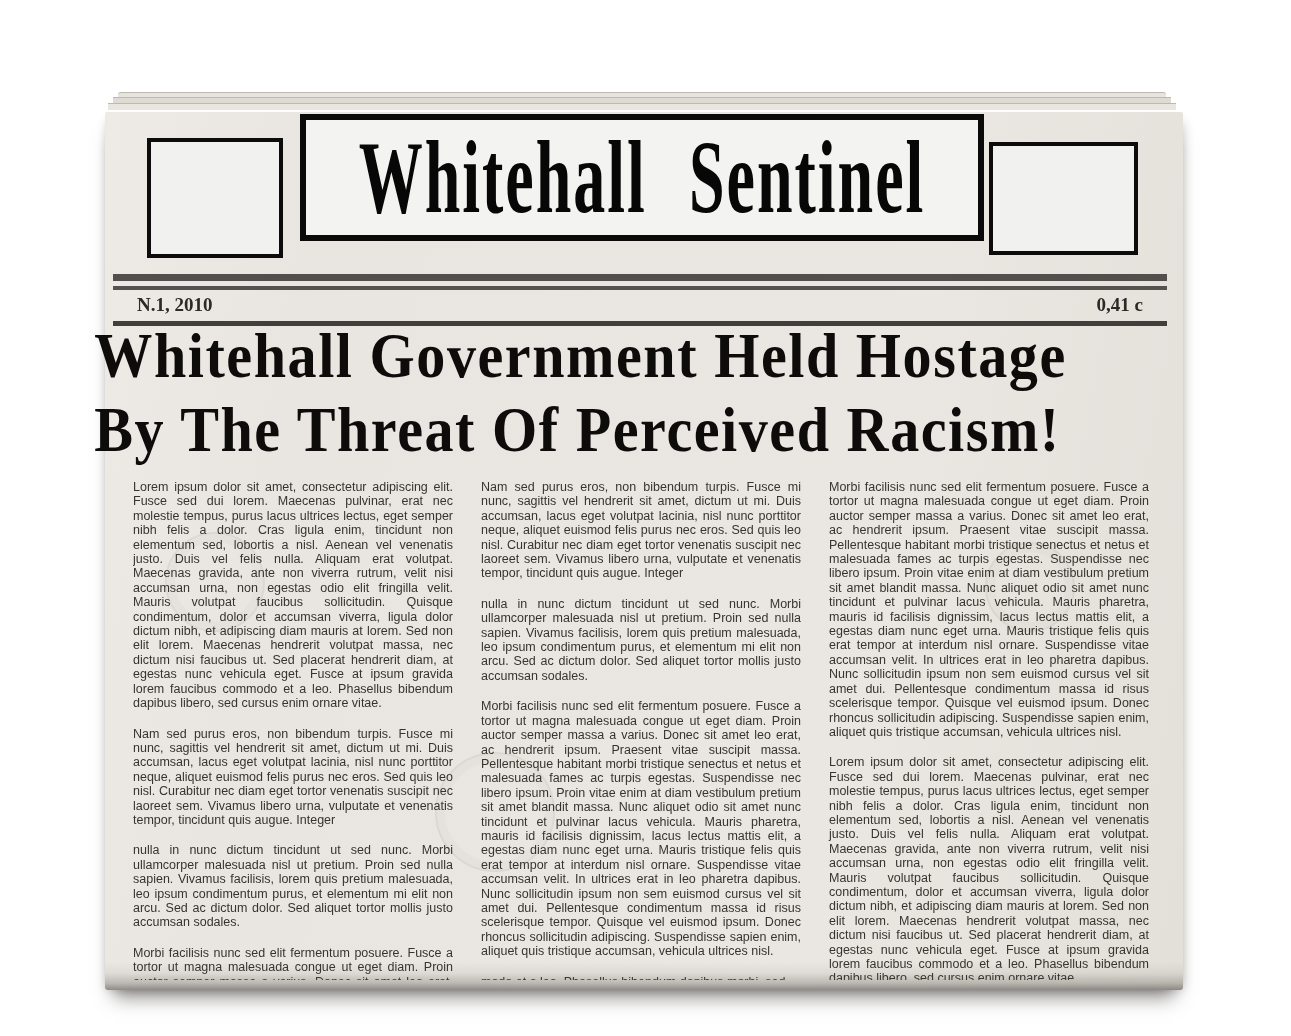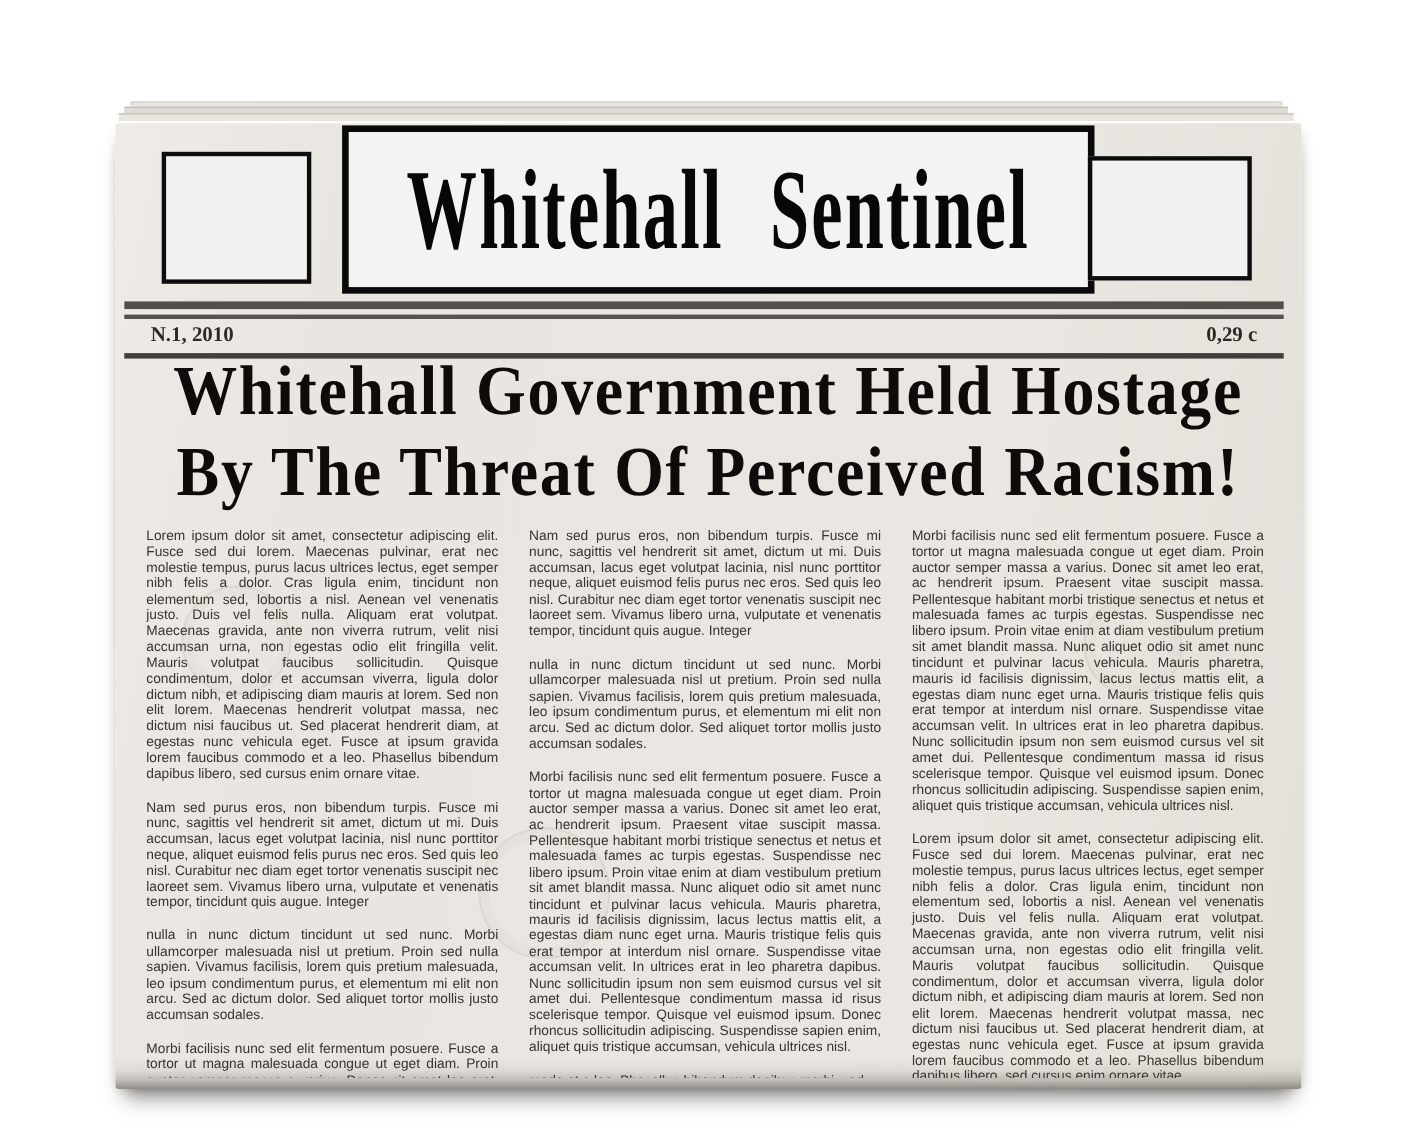--- a/index.html
+++ b/index.html
@@ -60,26 +60,25 @@
   .ph-box {
     position: absolute;
     background: #f1f1ef;
     border: 4px solid #0c0c0c;
   }
   .ph-box.left  { left: 42px;  top: 26px; width: 136px; height: 120px; }
   .ph-box.right { left: 884px; top: 30px; width: 149px; height: 113px; }
 
   .title-box {
     position: absolute; left: 195px; top: 2px;
-    width: 684px; height: 153px;
+    width: 684px; height: 127px;
     background: #f3f3f1;
     border: 6px solid #0a0a0a;
     display: flex; align-items: center; justify-content: center;
     overflow: hidden;
-    margin-left: 11px;
   }
   .title-box .masthead-title {
     font-family: "Liberation Serif", serif;
     font-weight: bold;
     font-size: 64px;
     letter-spacing: 2px;
     word-spacing: 24px;
     color: #070707;
     transform: scaleY(1.62);
     white-space: nowrap;
@@ -99,21 +98,21 @@
     font-weight: bold; font-size: 19px; color: #2c2a27;
   }
   .dateline .center {
     position: absolute; left: 0; right: 0; text-align: center;
     letter-spacing: 0.5px;
   }
 
   
   .headline {
     position: absolute; left: 0; top: 212px; width: 100%; height: 136px;
-    display: flex; flex-direction: column; align-items: center; justify-content: center;
+    display: flex; flex-direction: column; justify-content: center;
     gap: 9px;
   }
   .headline .hl-line {
     font-family: "Liberation Serif", serif;
     font-weight: bold;
     font-size: 57px;
     letter-spacing: 1.5px;
     color: #0d0c0a;
     white-space: nowrap;
     transform: scale(1.02, 1.12);
@@ -157,21 +156,21 @@
     <div class="ph-box left"></div>
     <div class="title-box">
       <span class="masthead-title">Whitehall Sentinel</span>
     </div>
     <div class="ph-box right"></div>
 
     <div class="rule ra"></div>
     <div class="rule rb"></div>
     <div class="dateline">
       <span class="issue">N.1, 2010</span>
-      <span class="price">0,29 c</span>
+      <span class="price">0,41 c</span>
     </div>
     <div class="rule rc"></div>
 
     <div class="headline">
       <div class="hl-line">Whitehall Government Held Hostage</div>
       <div class="hl-line">By The Threat Of Perceived Racism!</div>
     </div>
 
     <div class="body-cols">
       <div class="col">

